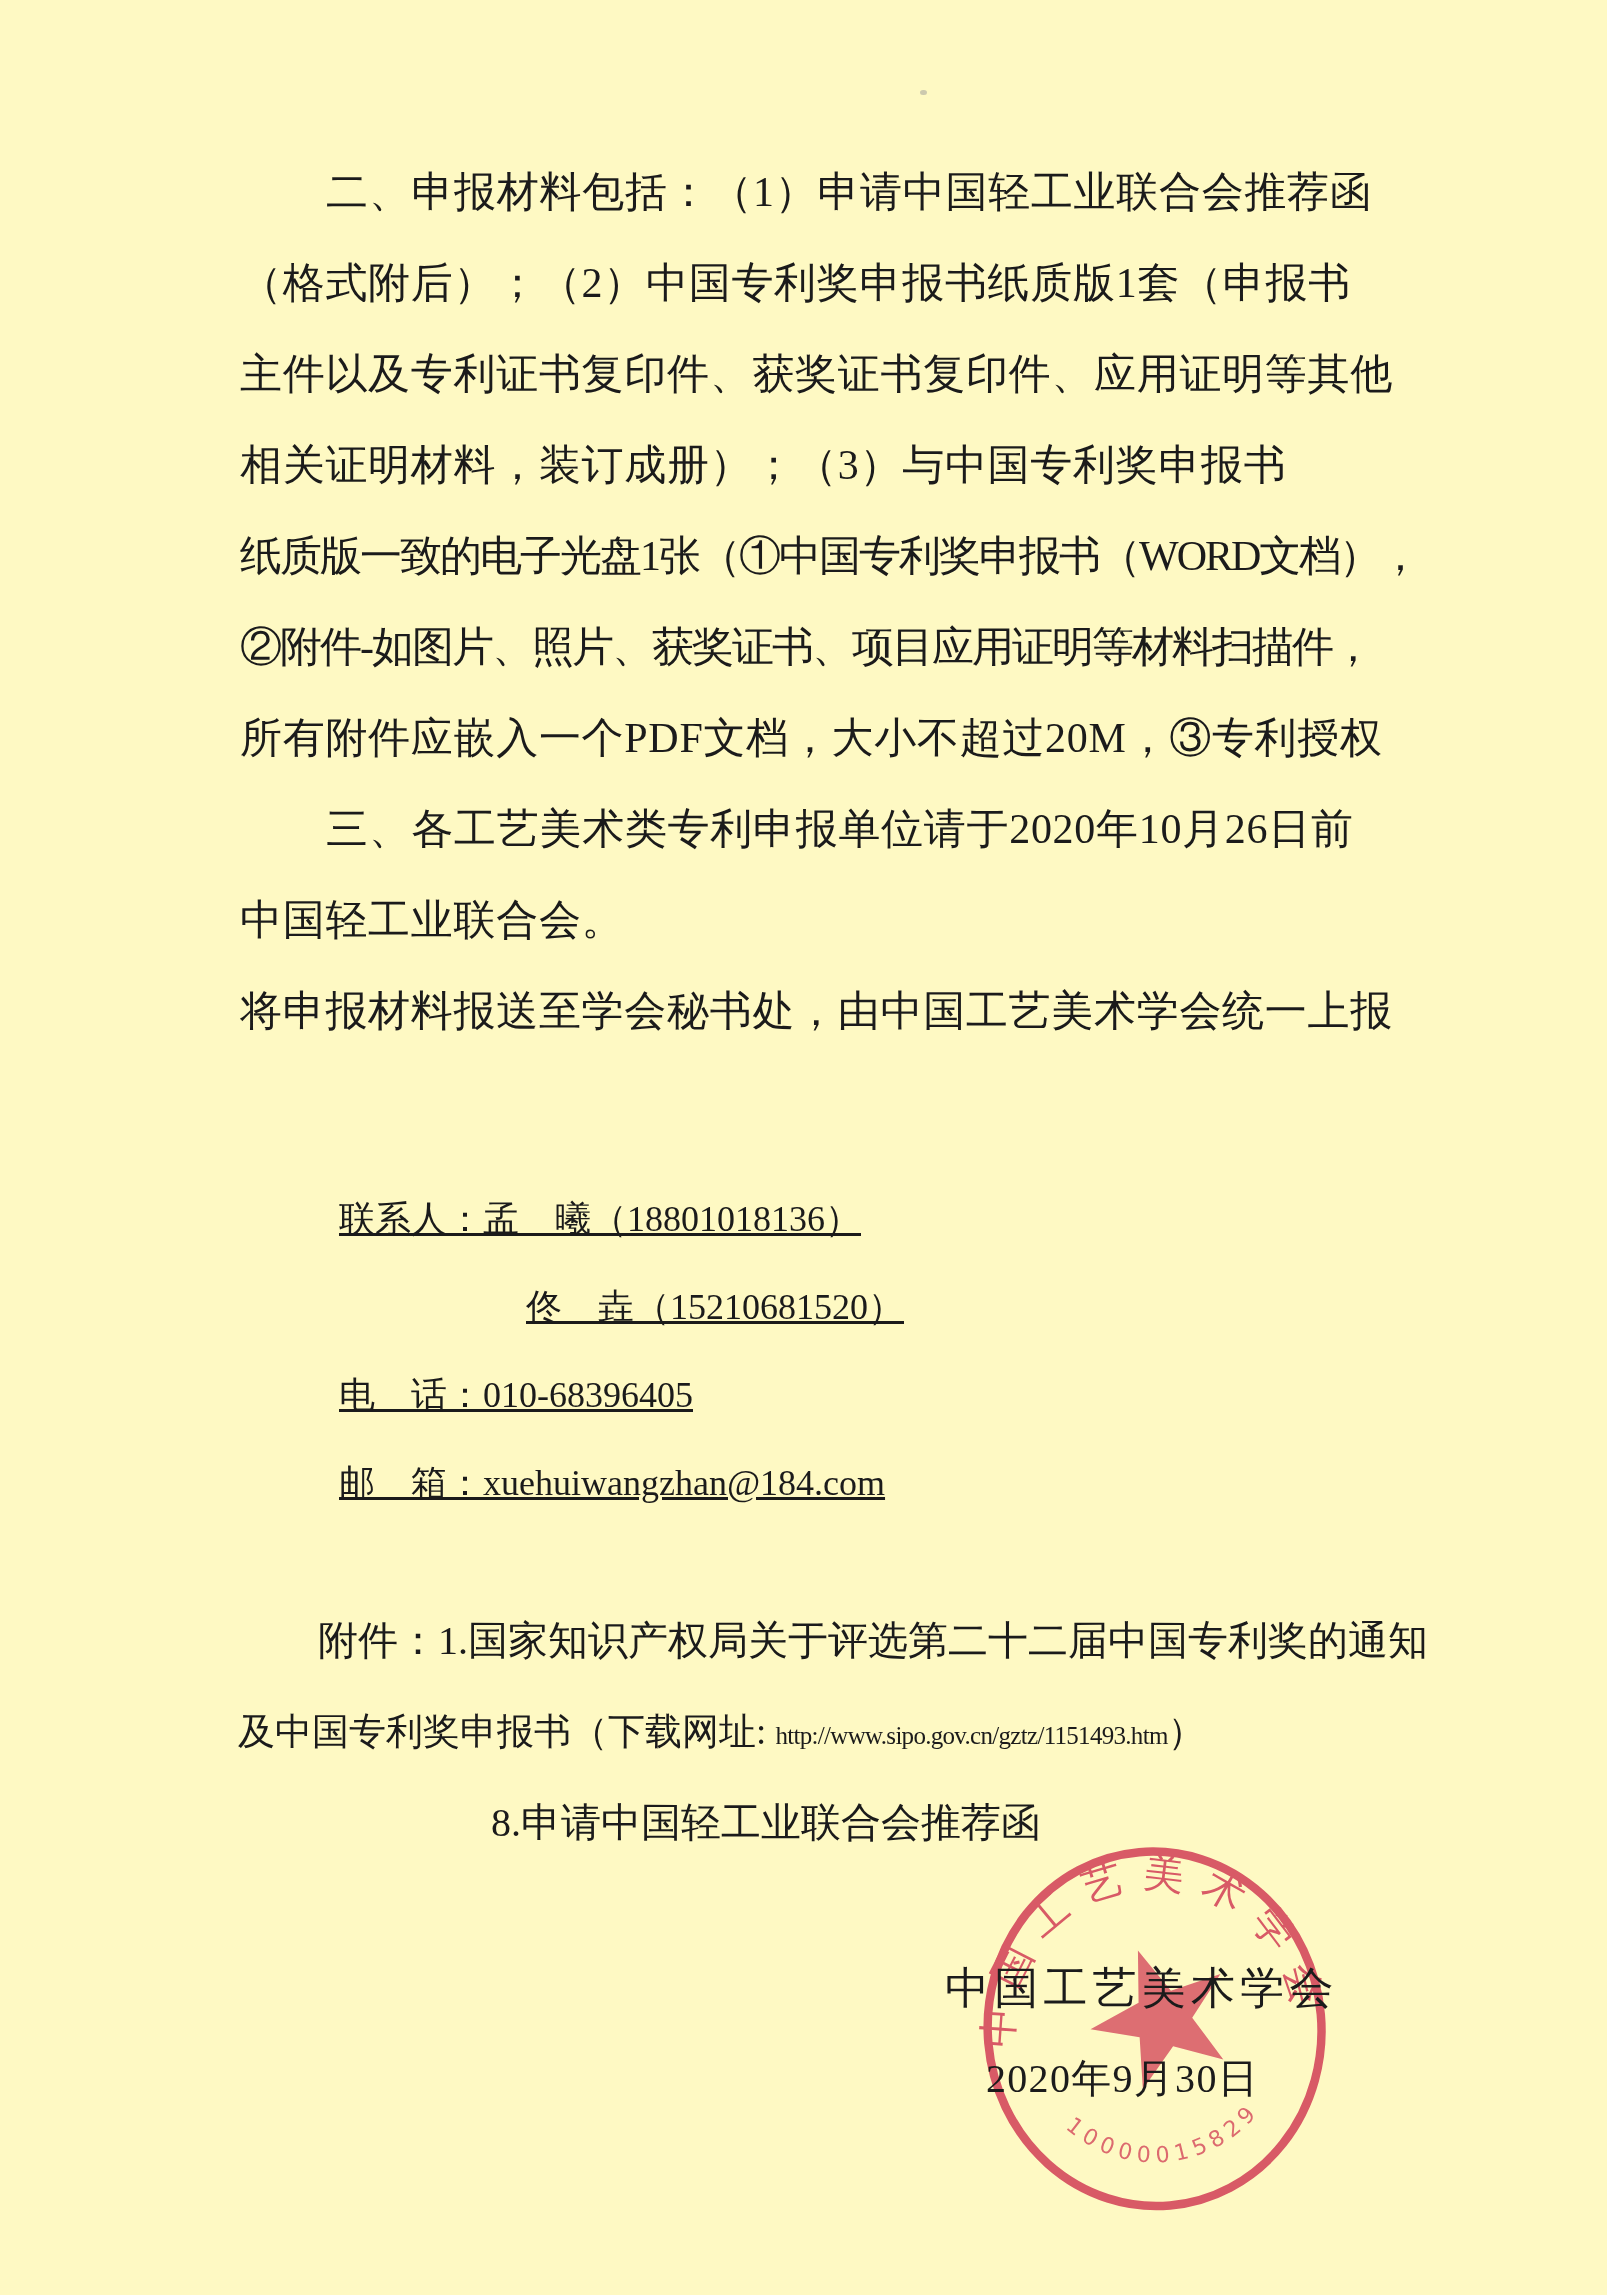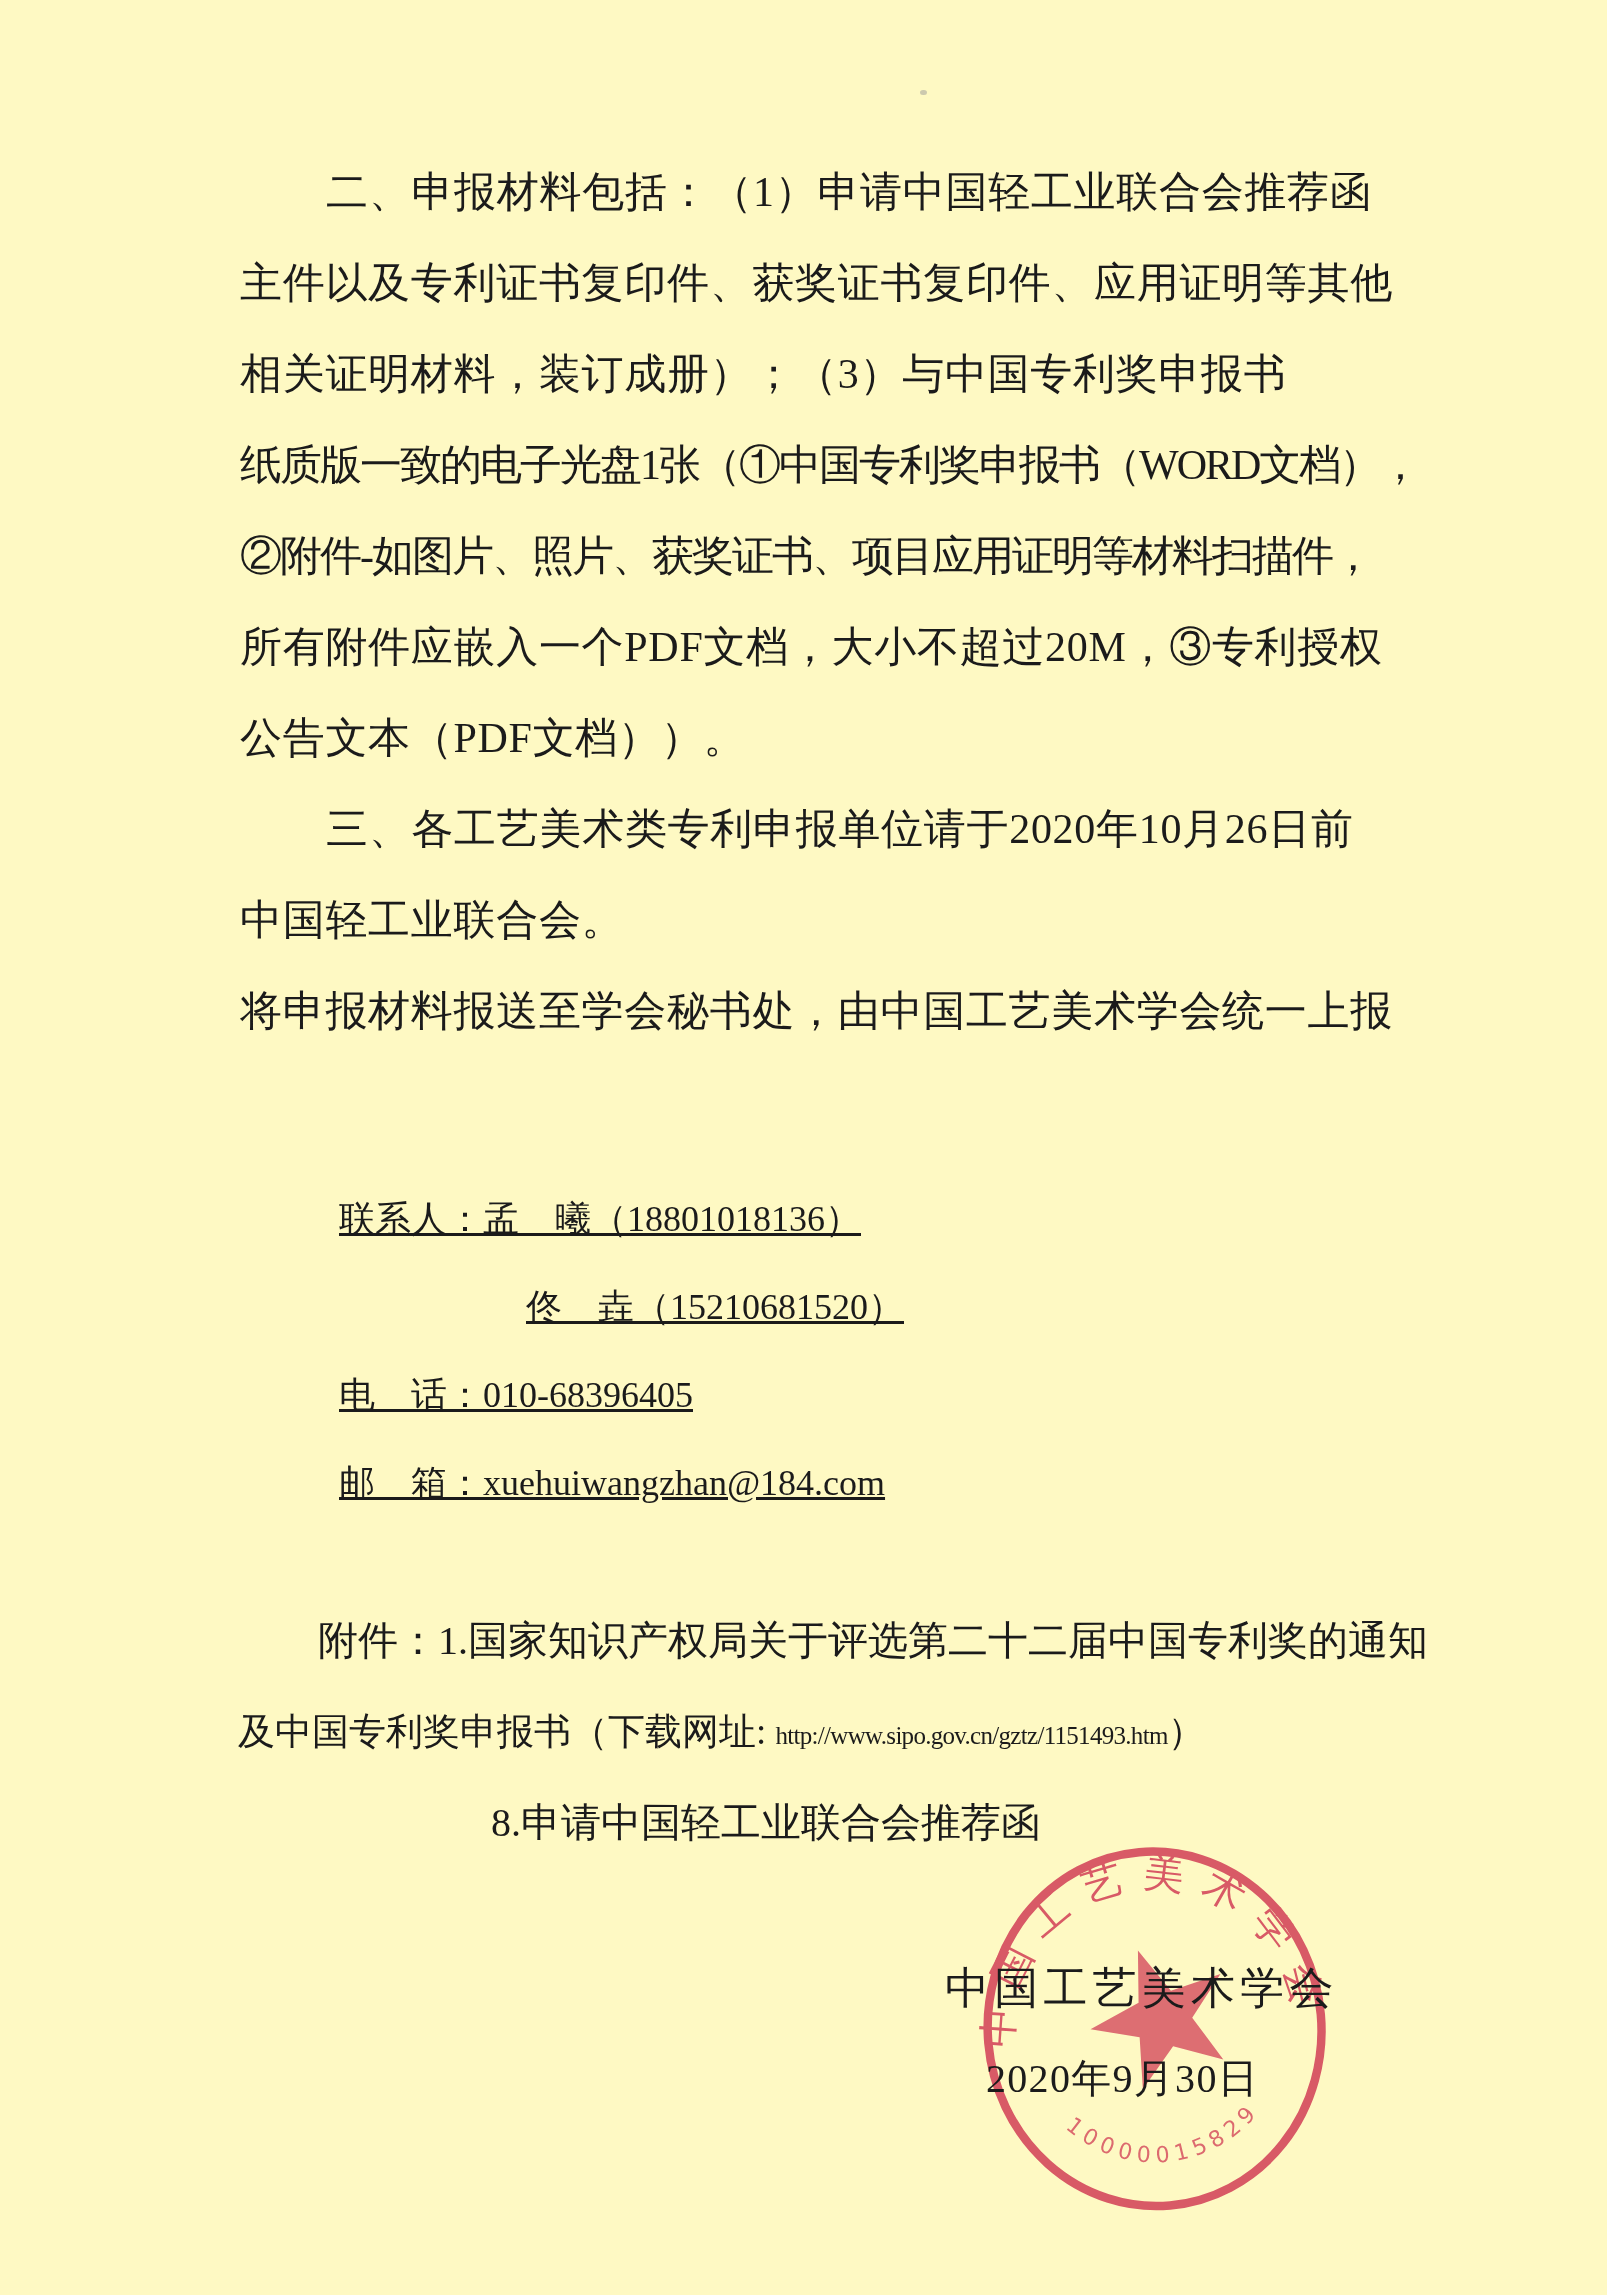--- a/index.html
+++ b/index.html
@@ -56,26 +56,26 @@
 </style>
 </head>
 <body>
 
 <div class="page">
 
   <span class="speck"></span>
 
   <div class="body-block">
     <div class="bline indent">二、申报材料包括：（1）申请中国轻工业联合会推荐函</div>
+    <div class="bline">（格式附后）；（2）中国专利奖申报书纸质版1套（申报书</div>
     <div class="bline">主件以及专利证书复印件、获奖证书复印件、应用证明等其他</div>
     <div class="bline">相关证明材料，装订成册）；（3）与中国专利奖申报书</div>
     <div class="bline tight">纸质版一致的电子光盘1张（①中国专利奖申报书（WORD文档），</div>
     <div class="bline tight">②附件-如图片、照片、获奖证书、项目应用证明等材料扫描件，</div>
     <div class="bline">所有附件应嵌入一个PDF文档，大小不超过20M，③专利授权</div>
-    <div class="bline">公告文本（PDF文档））。</div>
     <div class="bline indent">三、各工艺美术类专利申报单位请于2020年10月26日前</div>
     <div class="bline">中国轻工业联合会。</div>
     <div class="bline">将申报材料报送至学会秘书处，由中国工艺美术学会统一上报</div>
   </div>
 
   <div class="contacts-block">
     <div class="cline c-indent1">联系人：孟　曦（18801018136）</div>
     <div class="cline c-indent2">佟　垚（15210681520）</div>
     <div class="cline c-indent1">电　话：010-68396405</div>
     <div class="cline c-indent1">邮　箱：xuehuiwangzhan@184.com</div>

